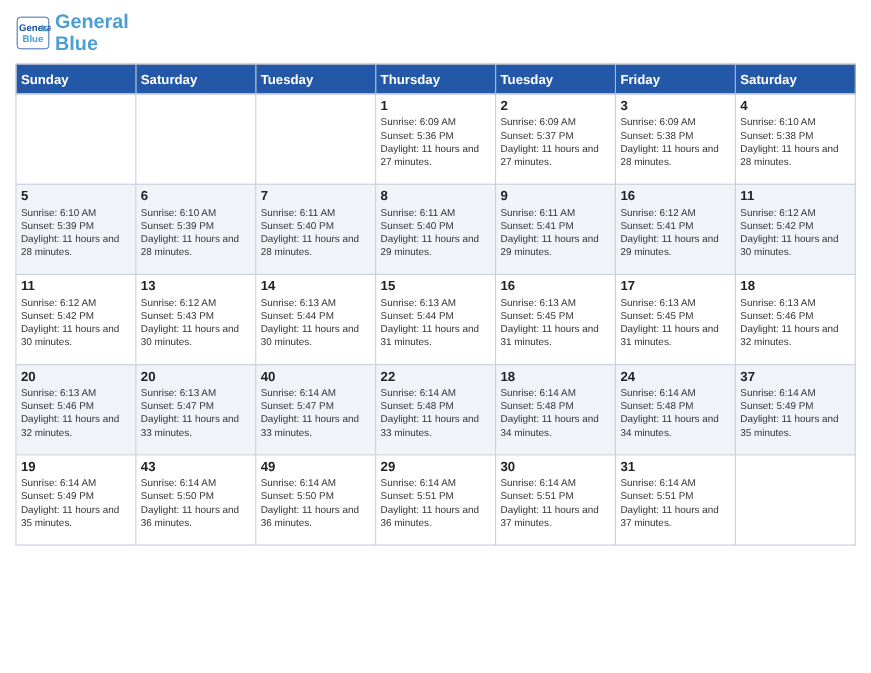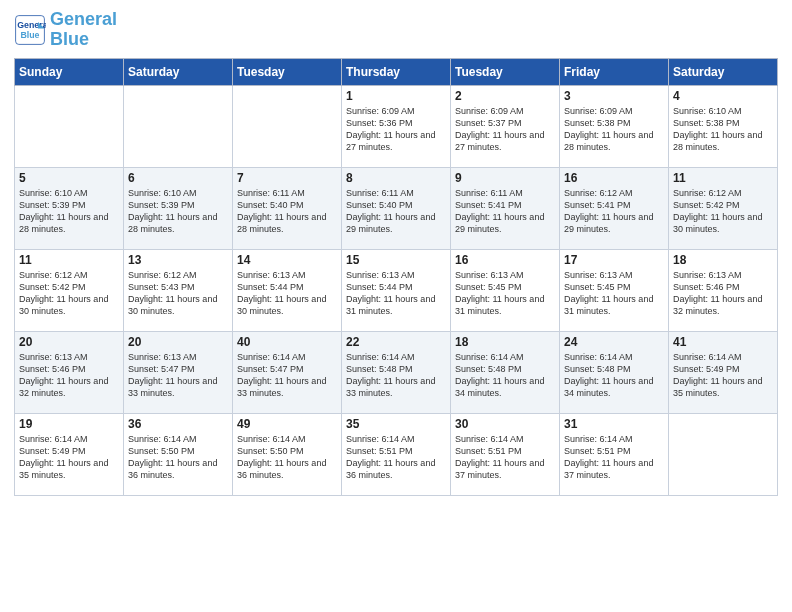--- a/index.html
+++ b/index.html
@@ -275,47 +275,47 @@
 Sunset: 5:48 PM
 Daylight: 11 hours and 34 minutes.</div>
           </td>
           <td>
             <div class="day-number">24</div>
             <div class="day-info" style="white-space: pre-line;">Sunrise: 6:14 AM
 Sunset: 5:48 PM
 Daylight: 11 hours and 34 minutes.</div>
           </td>
           <td>
-            <div class="day-number">41</div>
+            <div class="day-number">37</div>
             <div class="day-info" style="white-space: pre-line;">Sunrise: 6:14 AM
 Sunset: 5:49 PM
 Daylight: 11 hours and 35 minutes.</div>
           </td>
         </tr>
         <tr>
           <td>
             <div class="day-number">19</div>
             <div class="day-info" style="white-space: pre-line;">Sunrise: 6:14 AM
 Sunset: 5:49 PM
 Daylight: 11 hours and 35 minutes.</div>
           </td>
           <td>
-            <div class="day-number">36</div>
+            <div class="day-number">43</div>
             <div class="day-info" style="white-space: pre-line;">Sunrise: 6:14 AM
 Sunset: 5:50 PM
 Daylight: 11 hours and 36 minutes.</div>
           </td>
           <td>
             <div class="day-number">49</div>
             <div class="day-info" style="white-space: pre-line;">Sunrise: 6:14 AM
 Sunset: 5:50 PM
 Daylight: 11 hours and 36 minutes.</div>
           </td>
           <td>
-            <div class="day-number">35</div>
+            <div class="day-number">29</div>
             <div class="day-info" style="white-space: pre-line;">Sunrise: 6:14 AM
 Sunset: 5:51 PM
 Daylight: 11 hours and 36 minutes.</div>
           </td>
           <td>
             <div class="day-number">30</div>
             <div class="day-info" style="white-space: pre-line;">Sunrise: 6:14 AM
 Sunset: 5:51 PM
 Daylight: 11 hours and 37 minutes.</div>
           </td>

